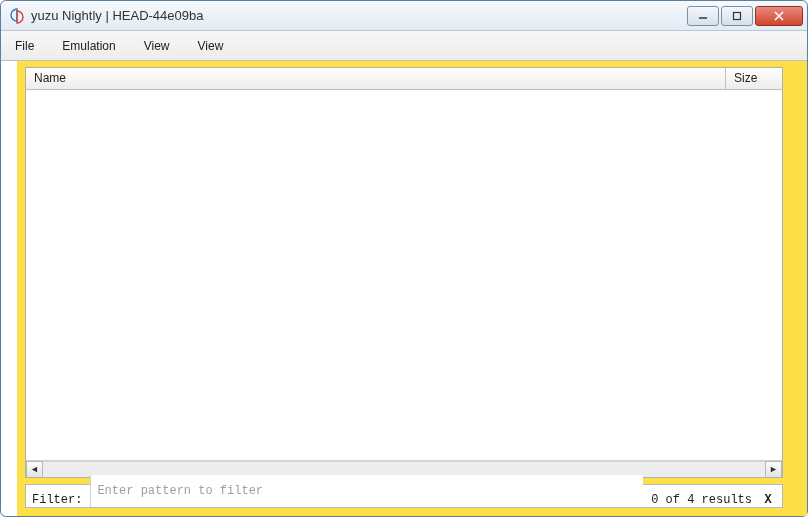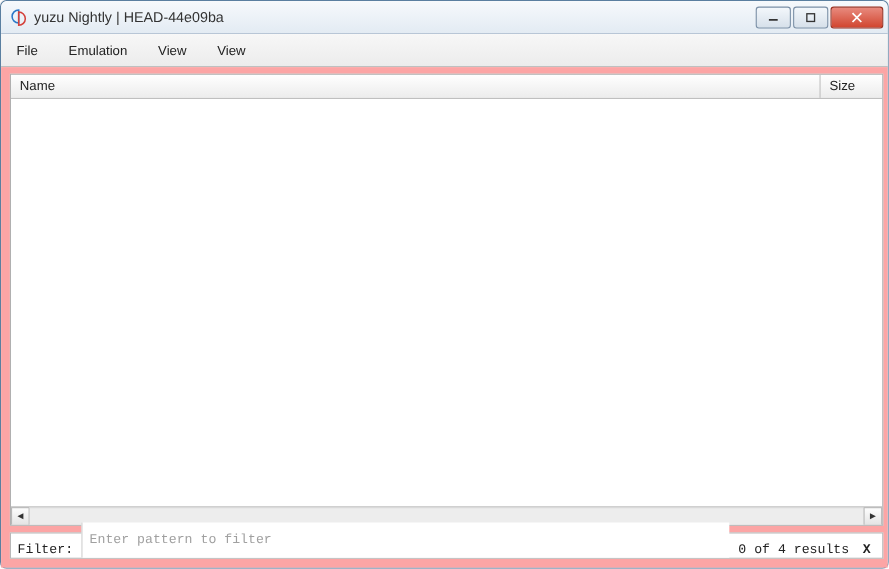--- a/index.html
+++ b/index.html
@@ -72,22 +72,23 @@
   }
   .menu-item {
     padding: 2px 8px;
     color: #222;
     font-size: 12px;
   }
   .content {
     flex: 1;
     display: flex;
     flex-direction: column;
-    padding: 6px 4px 8px 8px;
-    background: #fca5a5;
+    padding: 6px 24px 8px 8px;
+    background: #fde047;
+    margin-left: 16px;
   }
   .table-wrap {
     flex: 1;
     background: #fff;
     border: 1px solid #b0b0b0;
     display: flex;
     flex-direction: column;
     overflow: hidden;
   }
   .table-header {

